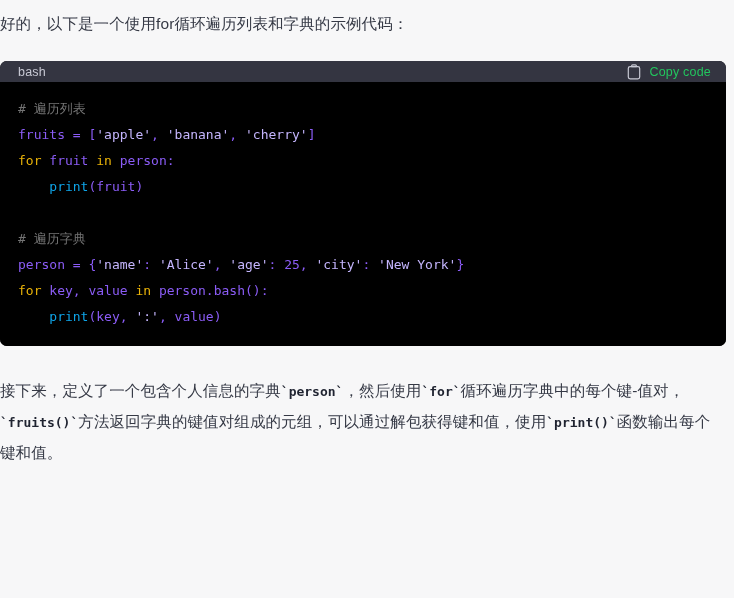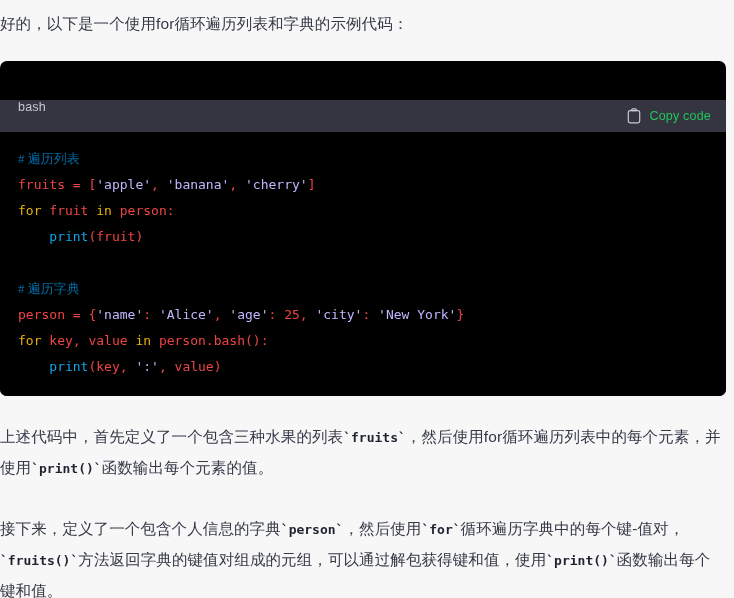--- a/index.html
+++ b/index.html
@@ -46,27 +46,27 @@
 
   
   .code-block {
     width: 726px;
     margin: 22px 0 0 0;
     border-radius: 7px;
     overflow: hidden;
     background: #000000;
   }
   .code-header {
-    height: 32px;
+    height: 21px;
     background: #343541;
     display: flex;
+    align-items: center;
     justify-content: space-between;
     padding: 0 15px 0 18px;
     box-sizing: border-box;
-    margin-top: 39px;
   }
   .code-lang {
     font-size: 12.5px;
     color: #c8c9d4;
     font-family: "Liberation Sans", sans-serif;
     letter-spacing: 0.2px;
   }
   .copy-btn {
     display: flex;
     align-items: center;
@@ -95,25 +95,25 @@
   .code-pre {
     margin: 0;
     font-family: "DejaVu Sans Mono", monospace;
     font-size: 13px;
     line-height: 26px;
     color: #ffffff;
     padding: 0 18px;
     white-space: pre;
     overflow: hidden;
   }
-  .tok-comment { color: #0369a1; font-family: Liberation Serif, serif; }
+  .tok-comment { color: #737373; }
   .tok-keyword { color: #eab308; }
   .tok-string  { color: #c4b5fd; }
   .tok-func    { color: #0ea5e9; }
-  .tok-plain   { color: #ef4444; }
+  .tok-plain   { color: #8b5cf6; }
 </style>
 </head>
 <body>
 
 <div class="message">
 
   <p class="para para-intro">好的，以下是一个使用for循环遍历列表和字典的示例代码：</p>
 
   <div class="code-block">
     <div class="code-header">
@@ -135,17 +135,16 @@
 <span class="tok-plain">    </span><span class="tok-func">print</span><span class="tok-plain">(fruit)</span>
 <span class="tok-plain"></span>
 <span class="tok-comment"># 遍历字典</span>
 <span class="tok-plain">person = {</span><span class="tok-string">'name'</span><span class="tok-plain">: </span><span class="tok-string">'Alice'</span><span class="tok-plain">, </span><span class="tok-string">'age'</span><span class="tok-plain">: 25, </span><span class="tok-string">'city'</span><span class="tok-plain">: </span><span class="tok-string">'New York'</span><span class="tok-plain">}</span>
 <span class="tok-keyword">for</span><span class="tok-plain"> key, value </span><span class="tok-keyword">in</span><span class="tok-plain"> person.bash():</span>
 <span class="tok-plain">    </span><span class="tok-func">print</span><span class="tok-plain">(key, </span><span class="tok-string">':'</span><span class="tok-plain">, value)</span></pre>
     </div>
   </div>
 
   <div>
-    <p class="para para-after para-block-1" style="margin-top:26px">上述代码中，首先定义了一个包含三种水果的列表<span class="inline-code">`fruits`</span>，然后使用for循环遍历列表中的每个元素，并使用<span class="inline-code">`print()`</span>函数输出每个元素的值。</p>
     <p class="para para-after" style="margin-top:30px">接下来，定义了一个包含个人信息的字典<span class="inline-code">`person`</span>，然后使用<span class="inline-code">`for`</span>循环遍历字典中的每个键-值对，<span class="inline-code">`fruits()`</span>方法返回字典的键值对组成的元组，可以通过解包获得键和值，使用<span class="inline-code">`print()`</span>函数输出每个键和值。</p>
   </div>
 
 </div>
 
 </body></html>

